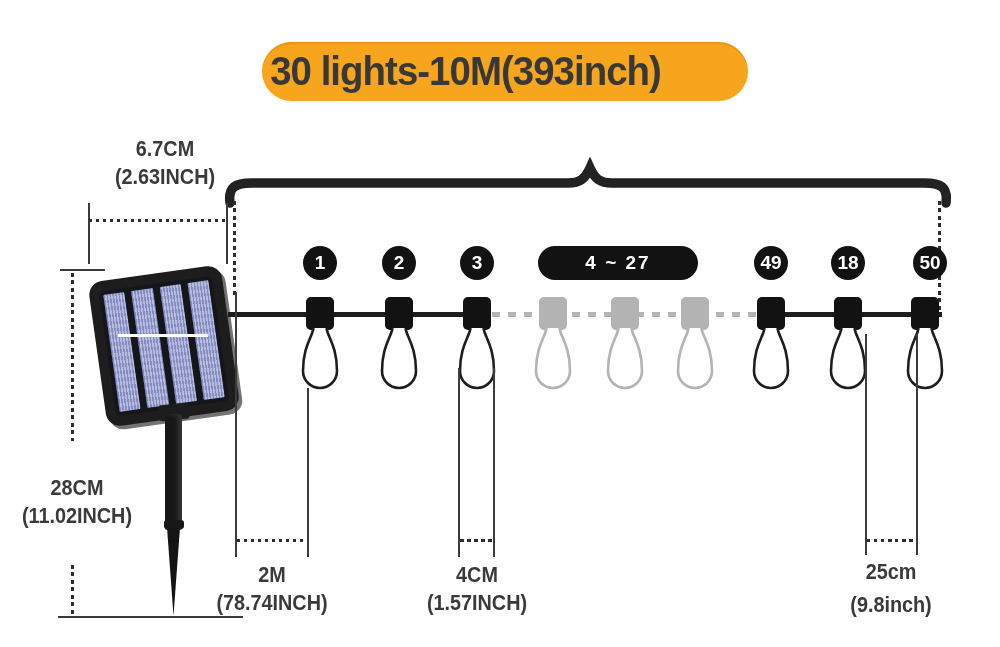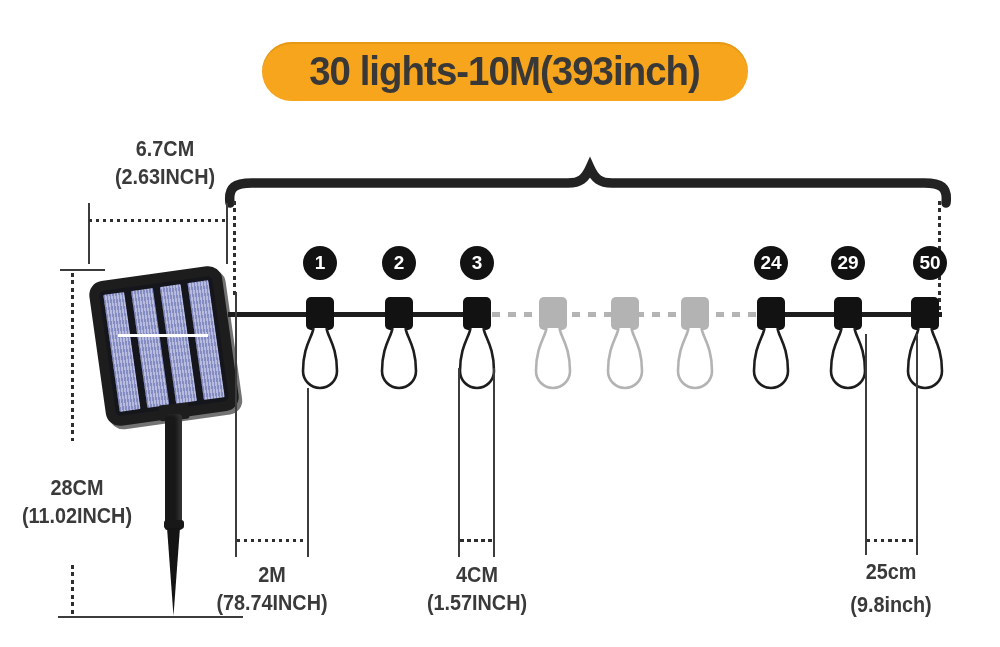--- a/index.html
+++ b/index.html
@@ -9,21 +9,21 @@
     position:relative; width:1000px; height:647px;
     background:#ffffff; overflow:hidden;
     color:#3a3a3a;
   }
   .abs { position:absolute; }
 
   
   .title-badge {
     left:262px; top:42px; width:486px; height:59px;
     background:#F6A51C; border-radius:30px;
-    display:flex; align-items:center; justify-content:center;
+    display:flex; align-items:center; justify-content:flex-start;
     box-shadow:0 2px 0 rgba(200,130,10,.35) inset;
   }
   .title-badge span {
     font-size:40px; font-weight:bold; color:#383838;
     letter-spacing:-1px; transform:scaleX(.96); white-space:nowrap;
   }
 
   
   .vline  { width:1.5px; background:#3c3c3c; }
   .hline  { height:1.5px; background:#3c3c3c; }
@@ -140,25 +140,28 @@
 
   <div class="abs num-badge" style="left:303px">
       <span>1</span>
     </div>
   <div class="abs num-badge" style="left:382px">
       <span>2</span>
     </div>
   <div class="abs num-badge" style="left:460px">
       <span>3</span>
     </div>
+  <div class="abs range-badge">
+      <span>4 ~ 27</span>
+    </div>
   <div class="abs num-badge" style="left:754px">
-      <span>24</span>
+      <span>49</span>
     </div>
   <div class="abs num-badge" style="left:831px">
-      <span>29</span>
+      <span>18</span>
     </div>
   <div class="abs num-badge" style="left:913px">
       <span>50</span>
     </div>
 
   <div class="abs clip" style="left:306px"></div>
   <svg class="abs bulb" style="left:300px" viewBox="0 0 40 64">
       <path d="M13.5,1 C12.5,10 3,19 3,44 A17,17 0 1,0 37,44 C37,19 27.5,10 26.5,1" fill="#ffffff" stroke="#1d1d1d" stroke-width="2.6"></path>
     </svg>
   <div class="abs clip" style="left:385px"></div>

